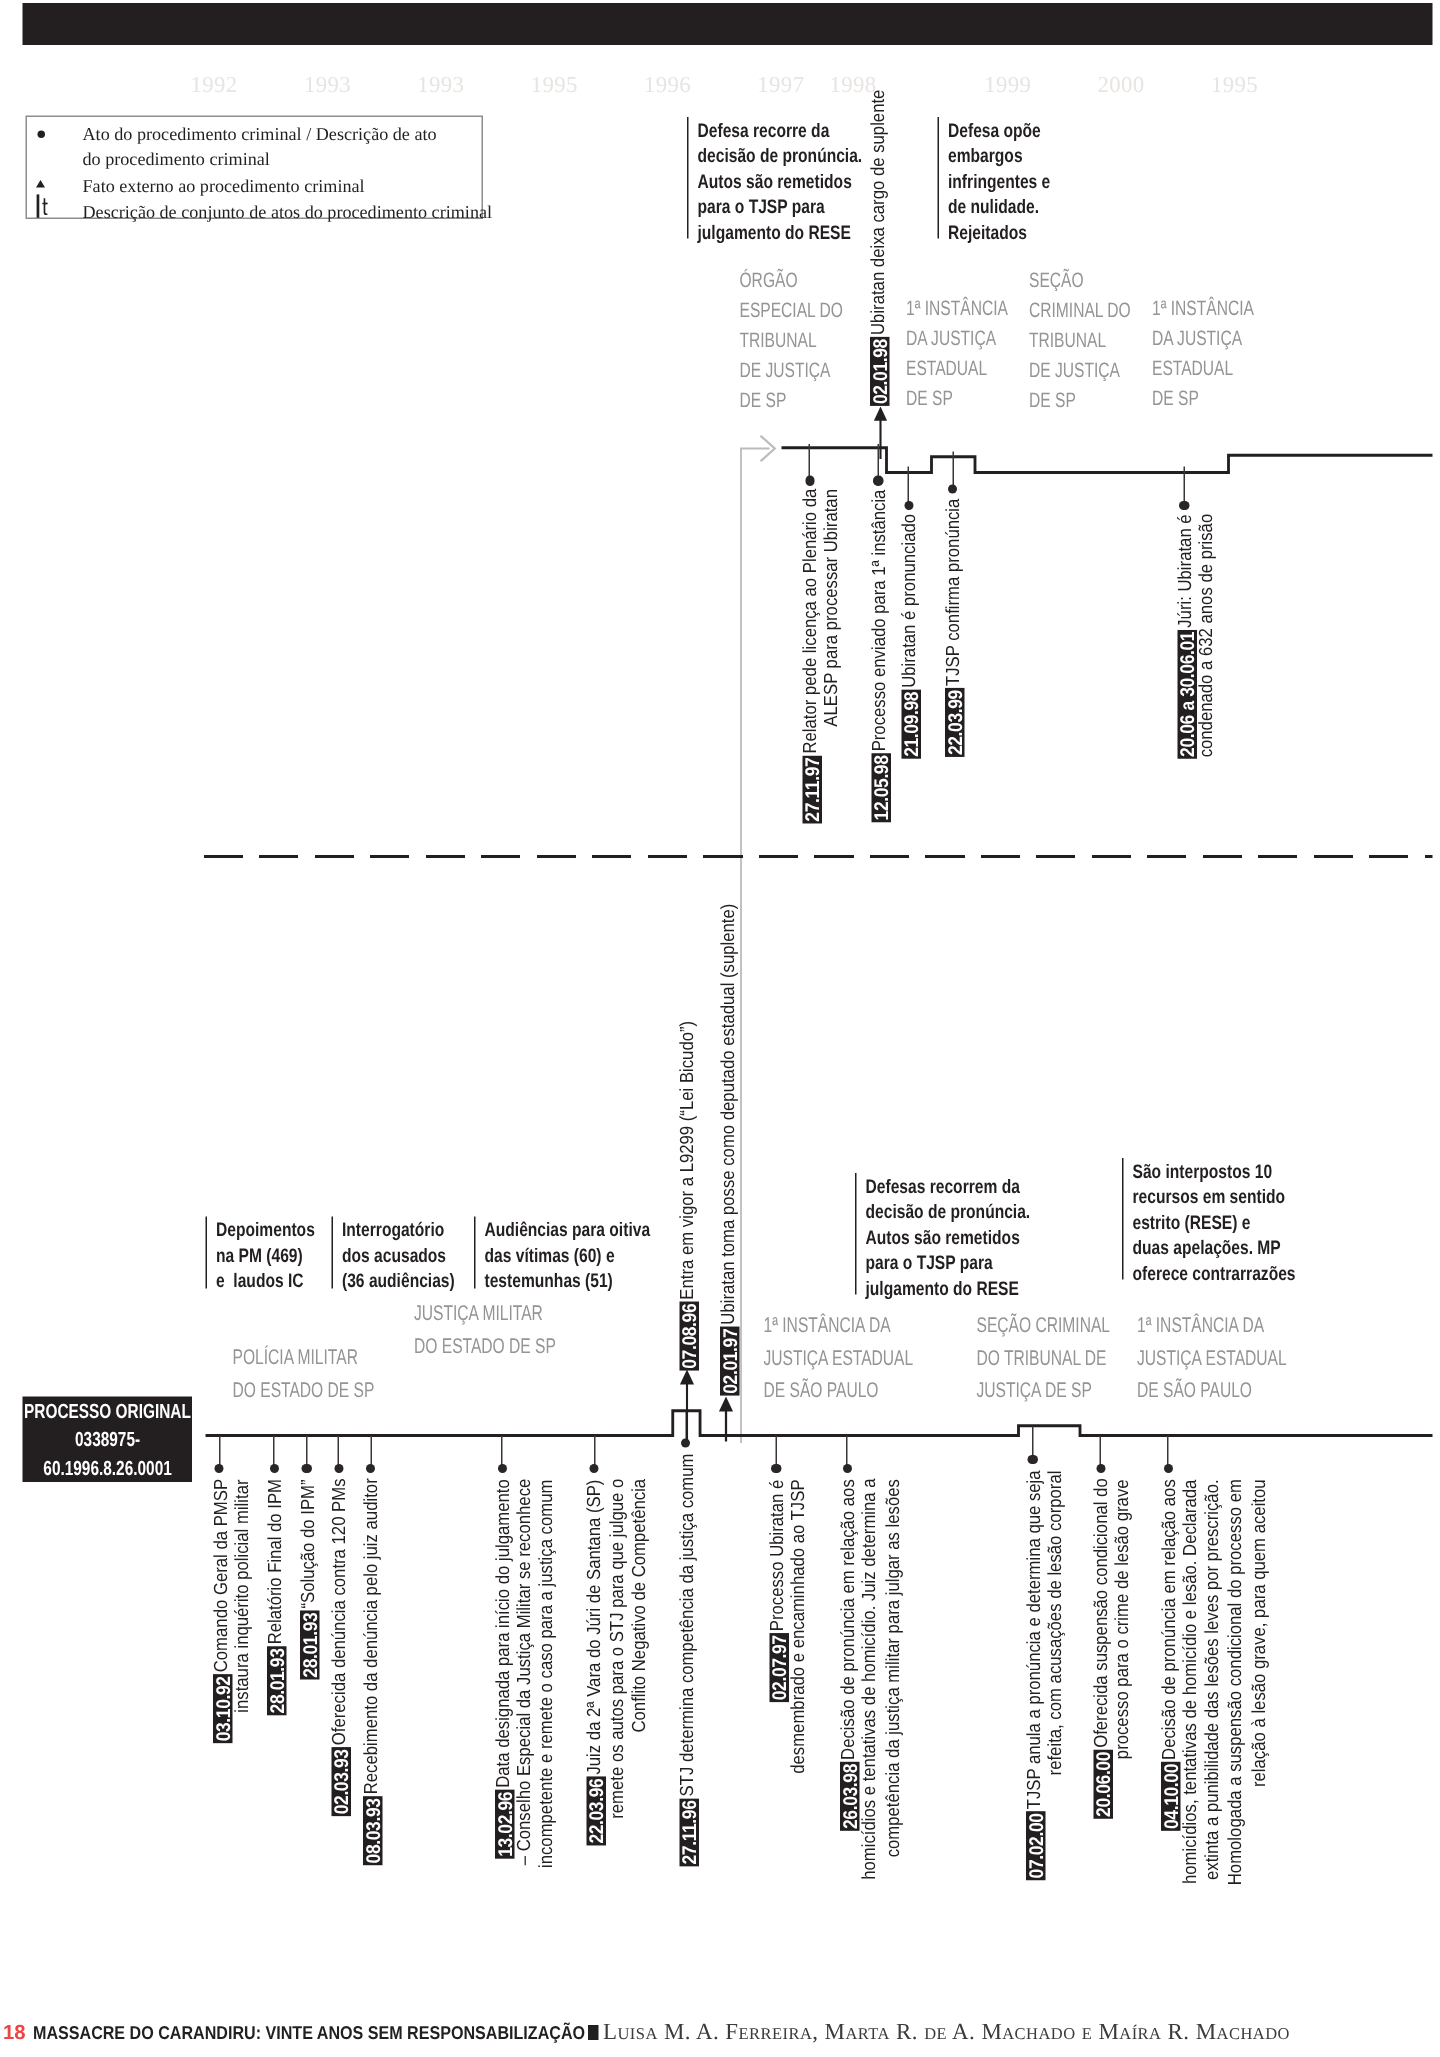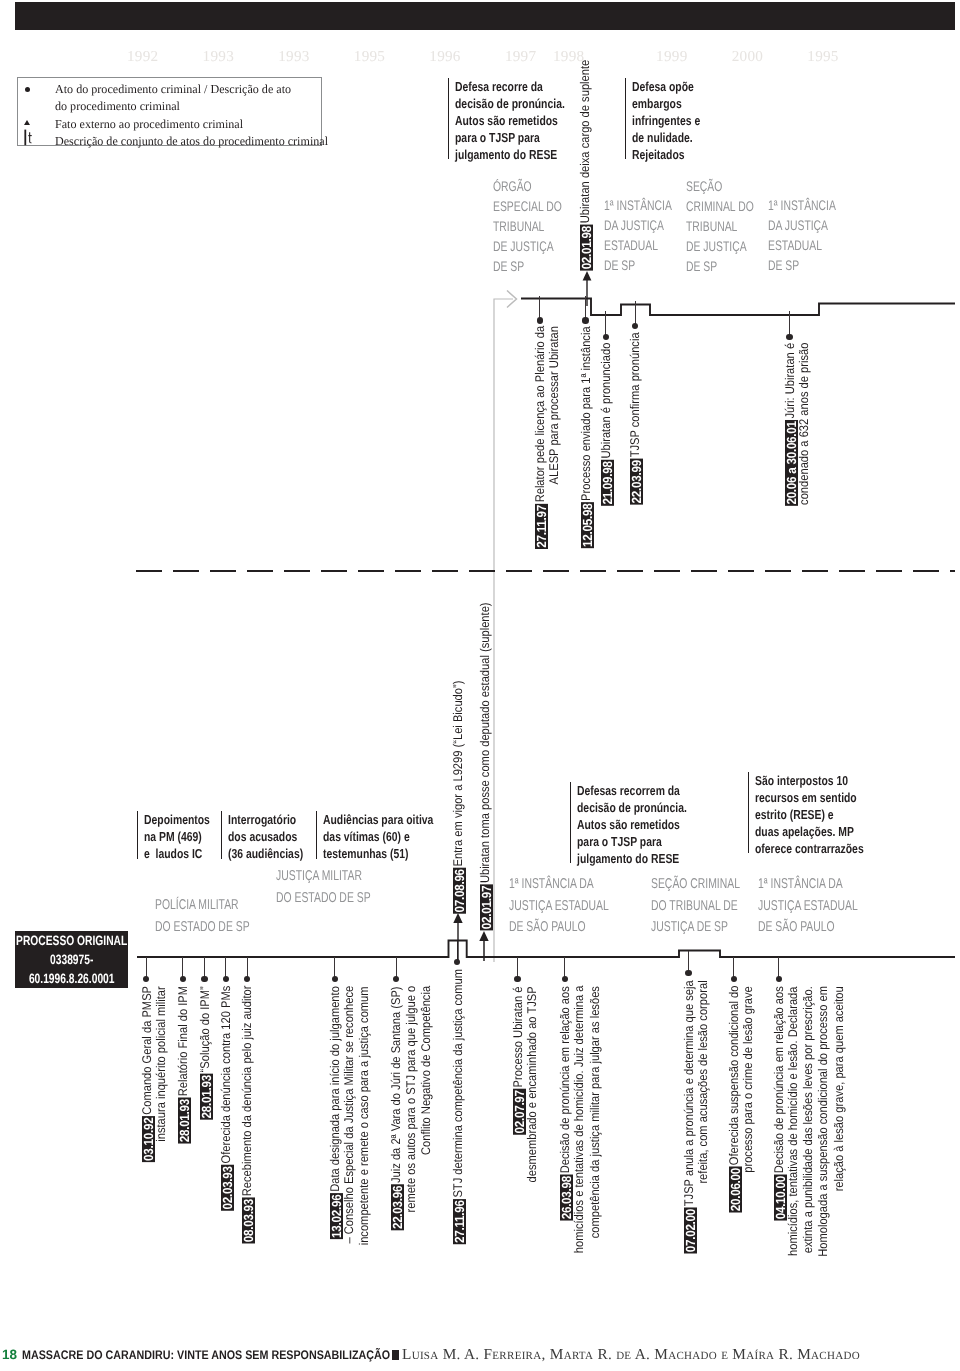--- a/index.html
+++ b/index.html
@@ -43,21 +43,21 @@
         padding:0 1.6px 0 1.4px;letter-spacing:-.3px;display:inline-block;
         line-height:13px;height:13px;vertical-align:-2.2px;}
   .ev s{text-decoration:none;font-size:12.6px;color:#231f20;white-space:nowrap;
         display:inline-block;padding-left:1.5px;}
   .evl{position:absolute;transform-origin:0 0;white-space:nowrap;line-height:13.6px;height:13.6px;
        font-size:12.6px;color:#231f20;}
   .evl u{display:inline-block;text-decoration:none;transform:scaleX(.885);transform-origin:right center;}
   .dot{position:absolute;width:6.4px;height:6.4px;border-radius:50%;background:#2a2627;}
   .stem{position:absolute;width:1.05px;background:#3a3537;}
   
-  #fpage{position:absolute;left:2px;top:1347px;font-weight:bold;font-size:13.5px;color:#15803d;}
+  #fpage{position:absolute;left:2px;top:1347px;font-weight:bold;font-size:13.5px;color:#ef4444;}
   #ftitle{position:absolute;left:22px;top:1348px;font-weight:bold;font-size:12.4px;
           color:#231f20;white-space:nowrap;transform:scaleX(.866);transform-origin:left top;}
   #fsq{position:absolute;top:1350px;width:6.5px;height:10px;background:#231f20;}
   #fauth{position:absolute;top:1346px;font-family:"Liberation Serif",serif;font-size:15.3px;
          color:#3b3b3b;white-space:nowrap;font-variant:small-caps;letter-spacing:.3px;}
 </style>
 </head>
 <body>
 
 <div class="a" id="yearband">
@@ -93,21 +93,21 @@
   <div class="lg-txt" style="top:54.5px">
       <div>Descrição de conjunto de atos do procedimento criminal</div>
     </div>
 </div>
 
 <div class="a" id="fpage">18</div>
 <div class="a" id="ftitle">MASSACRE DO CARANDIRU: VINTE ANOS SEM RESPONSABILIZAÇÃO</div>
 <div class="a" id="fsq" style="left:392px"></div>
 <div class="a" id="fauth" style="left:402px">Luisa M. A. Ferreira, Marta R. de A. Machado e Maíra R. Machado</div>
 <div class="a" style="left:0;top:0;width:960px;height:560px">
-<div class="note a" style="left:448px;top:78px;height:81px">
+<div class="note a" style="left:458px;top:78px;height:81px">
       <i>Defesa recorre da</i>
       <i>decisão de pronúncia.</i>
       <i>Autos são remetidos</i>
       <i>para o TJSP para</i>
       <i>julgamento do RESE</i>
     </div>
 <div class="note a" style="left:625px;top:78px;height:81px">
       <i>Defesa opõe</i>
       <i>embargos</i>
       <i>infringentes e</i>

